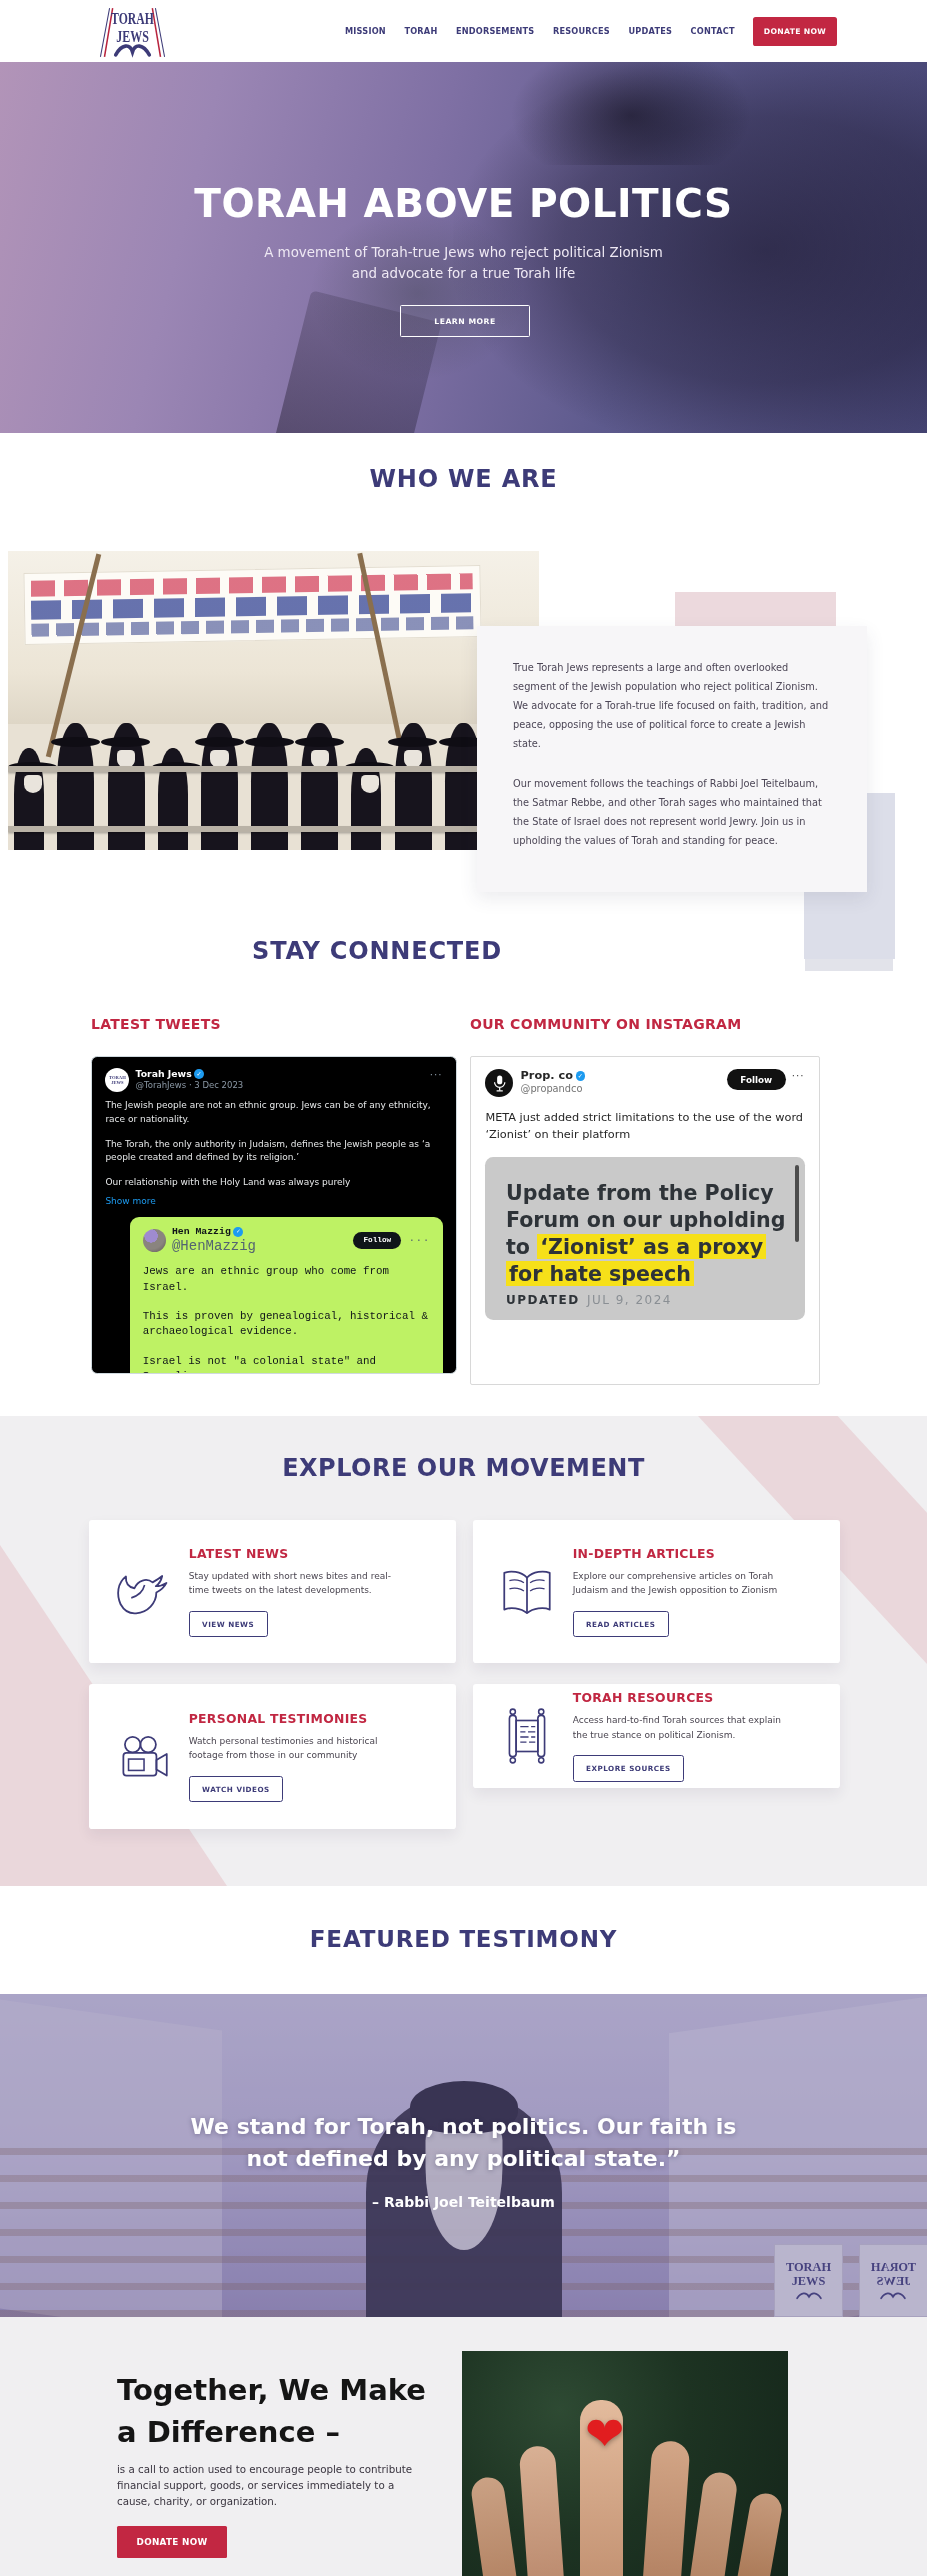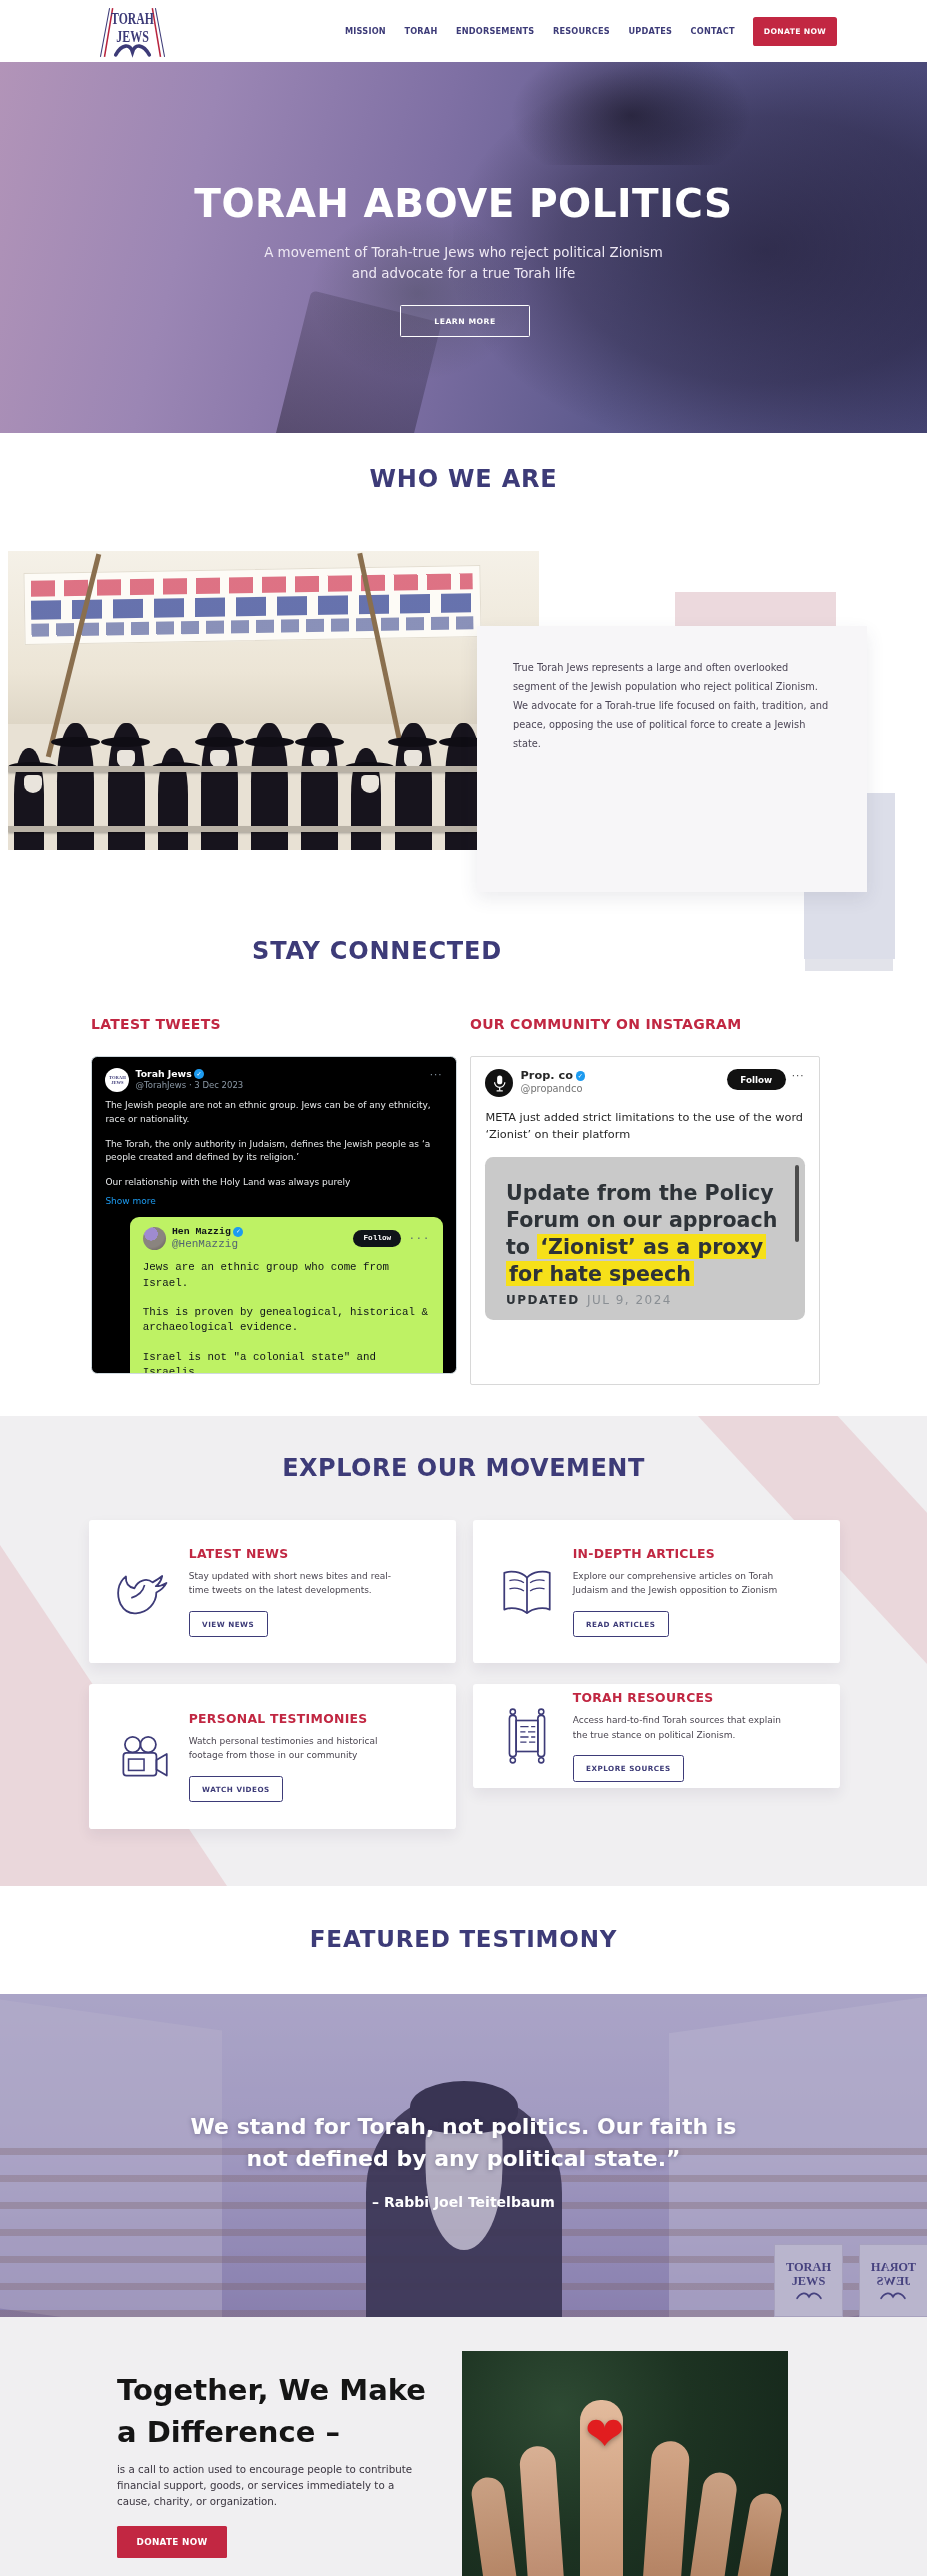--- a/index.html
+++ b/index.html
@@ -82,21 +82,21 @@
   .dots::after{content:"···";}
   .t-body{margin-top:7.2px;font-size:9px;line-height:1.5;}
   .t-body p{margin:0 0 11.3px 0;}
   .show-more{color:#1d9bf0;font-size:9px;cursor:pointer;margin-top:-7.2px;}
   .t-quote{margin:8.2px 0 0 25px;background:#bef264;border-radius:9px;padding:9.3px 12.4px;color:#0f1419;font-family:Liberation Mono, monospace;}
   .q-head{display:flex;align-items:center;}
   .q-av{width:23px;height:23px;border-radius:50%;flex:0 0 auto;
      background:radial-gradient(circle at 35% 30%,#9f8bd0 0 30%,#8a847f 31% 60%,#5c554f 100%);}
   .q-names{margin-left:6.2px;flex:1;}
   .q-name{font-size:9.8px;font-weight:800;color:#0f1419;display:inline-block;}
-  .q-handle{font-size:11px;color:#536471;margin-top:0.5px;}
+  .q-handle{font-size:14px;color:#536471;margin-top:0.5px;}
   .follow-pill{background:#0f1419;color:#fff;font-size:7.7px;font-weight:700;border-radius:10.3px;
      padding:4.6px 10.3px;cursor:pointer;margin-right:7.2px;}
   .q-body{margin-top:10.3px;font-size:10.8px;line-height:1.45;}
   .q-body p{margin:0 0 13.4px 0;}
 
   .insta{left:470px;top:1056px;width:350px;height:329px;background:#fff;border:0.5px solid #d8d8d8;
      border-radius:2.1px;padding:12.4px 14.4px;box-sizing:border-box;overflow:hidden;}
   .ig-av{width:28px;height:28px;border-radius:50%;background:#111;display:flex;align-items:center;
      justify-content:center;flex:0 0 auto;}
   .ig-name{font-size:11.3px;font-weight:800;color:#262626;display:inline-block;}
@@ -240,20 +240,21 @@
       <div class="person"></div>
       <div class="person nb"></div>
       <div class="person"></div>
     </div>
     <div class="wp-rail" style="bottom:26%;"></div>
     <div class="wp-rail" style="bottom:6%;"></div>
   </div>
 
   <div class="abs who-card">
     <p>True Torah Jews represents a large and often overlooked segment of the Jewish population who reject political Zionism. We advocate for a Torah-true life focused on faith, tradition, and peace, opposing the use of political force to create a Jewish state.</p>
+    <p>Our movement follows the teachings of Rabbi Joel Teitelbaum, the Satmar Rebbe, and other Torah sages who maintained that the State of Israel does not represent world Jewry. Join us in upholding the values of Torah and standing for peace.</p>
   </div>
 
   <div class="abs sc-gray"></div>
   <div class="abs sc-title">STAY CONNECTED</div>
   <div class="abs sc-sub tw">LATEST TWEETS</div>
   <div class="abs sc-sub ig">OUR COMMUNITY ON INSTAGRAM</div>
 
   <div class="abs tweet">
     <div class="t-head">
       <div class="t-av">
@@ -304,21 +305,21 @@
         <span class="ig-name">Prop. co</span><span class="badge"></span>
         <div class="ig-handle">@propandco</div>
       </div>
       <span class="ig-follow">Follow</span>
       <span class="dots" style="color:#444;"></span>
     </div>
     <div class="ig-caption">META just added strict limitations to the use of the word ‘Zionist’ on their platform</div>
     <div class="ig-card">
       <div class="ig-scroll"></div>
       <div class="ig-big">
-        <span>Update from the Policy Forum on our approach to </span><span class="hl">‘Zionist’ as a proxy</span><br>
+        <span>Update from the Policy Forum on our upholding to </span><span class="hl">‘Zionist’ as a proxy</span><br>
         <span class="hl">for hate speech</span>
       </div>
       <div class="ig-updated">
         <b>UPDATED</b><span>JUL 9, 2024</span>
       </div>
     </div>
   </div>
 
   <div class="abs bg-explore">
     <div class="exp-band"></div>

